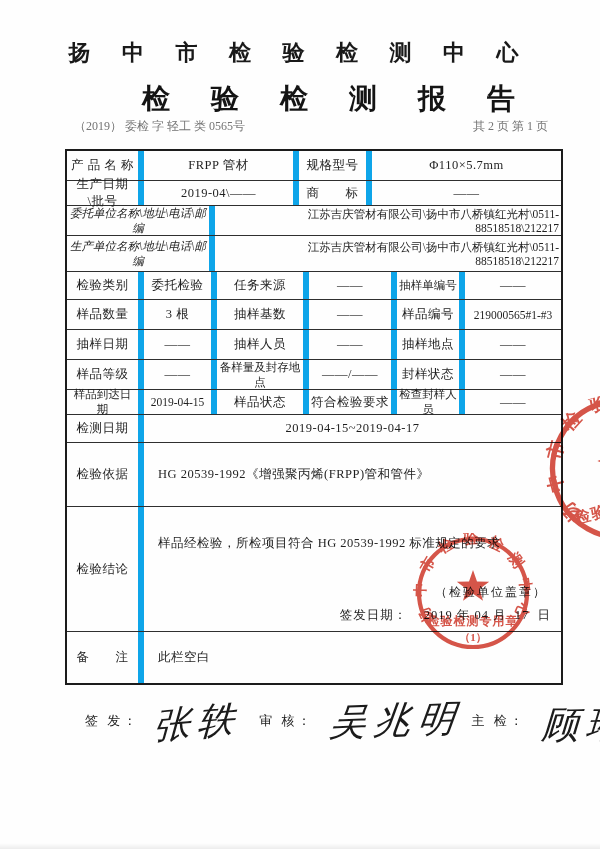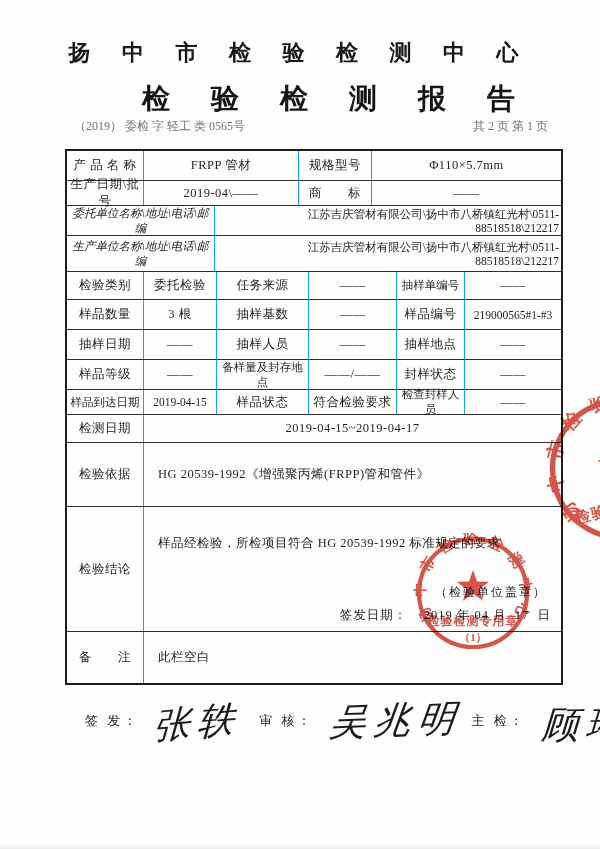--- a/index.html
+++ b/index.html
@@ -12,21 +12,21 @@
   .org-title { position:absolute; top:38px; left:0; width:100%; text-align:center;
                font-size:22px; font-weight:bold; letter-spacing:13px; color:#191919; }
   .report-title { position:absolute; top:80px; left:0; width:100%; text-align:center;
                   font-size:28px; font-weight:bold; letter-spacing:17px; color:#141414;margin-left:37px; }
   .doc-line { position:absolute; top:118px; left:0; width:100%; display:flex;
               justify-content:space-between; padding:0 52px 0 74px; font-size:12px; color:#737373; }
 
   .tbl { position:absolute; left:65px; top:149px; width:498px; border:2px solid #1c1c1c; background:transparent; }
   .row { display:flex; border-bottom:1px solid #2f2f2f; }
   .row:last-child { border-bottom:none; }
-  .c { display:flex; align-items:center; justify-content:center; border-right:1px solid #0ea5e9;
+  .c { display:flex; align-items:center; justify-content:center; border-right:6px solid #0ea5e9;
        height:auto; font-size:12.5px; letter-spacing:0.5px; text-align:center; padding:1px 2px; }
   .c:last-child { border-right:none; }
   .c.left { justify-content:flex-start; text-align:right; padding-left:10px; }
   .c.sm { font-size:11.5px; letter-spacing:0; }
   .flex1 { flex:1; }
 
   
   .w77 { width:77px; flex:none; } .w155 { width:155px; flex:none; } .w73 { width:73px; flex:none; }
   .w148 { width:148px; flex:none;font-style:italic; } .w92 { width:92px; flex:none; } .w88 { width:88px; flex:none; }
   .w68 { width:68px; flex:none; }

